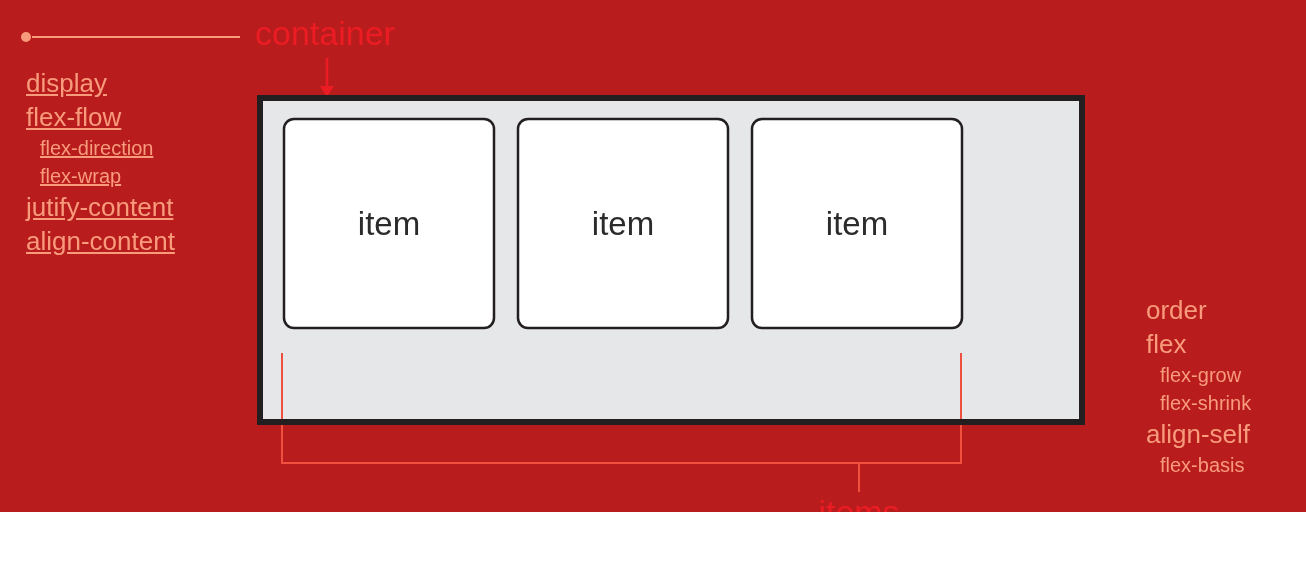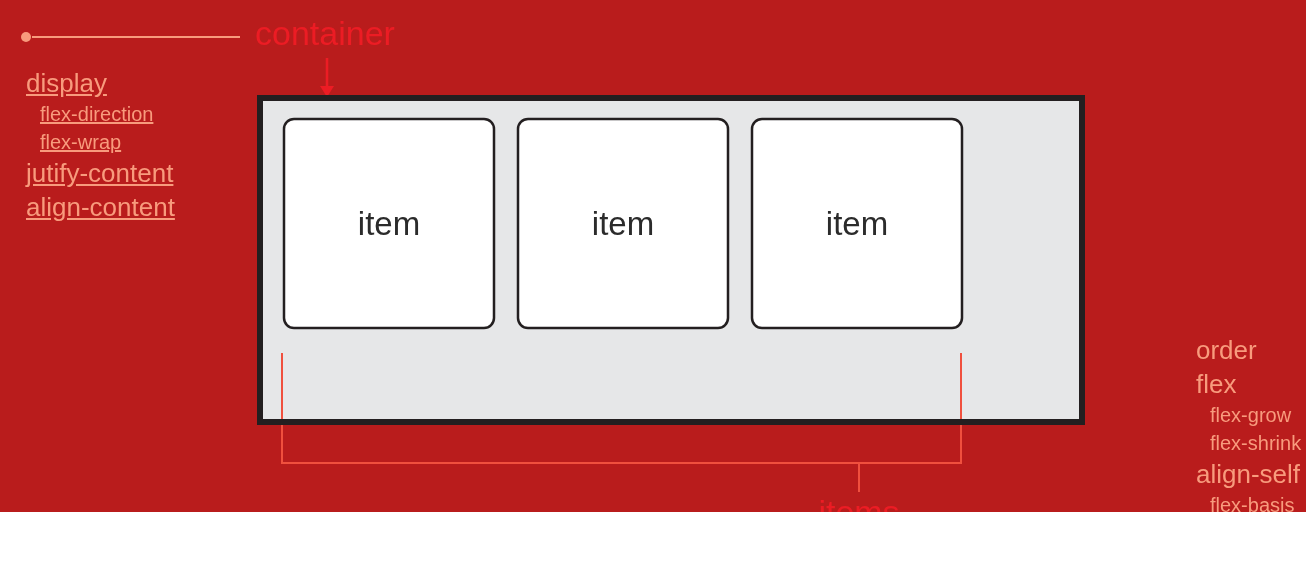--- a/index.html
+++ b/index.html
@@ -50,21 +50,21 @@
     fill: var(--item-text);
   }
 
   
   .prop-list {
     position: absolute;
     color: var(--salmon);
     white-space: nowrap;
   }
   .prop-list.left  { left: 26px;   top: 66px; text-decoration: underline;  }
-  .prop-list.right { left: 1196px; top: 293px; margin-top: 40px; }
+  .prop-list.right { left: 1146px; top: 293px; }
   .prop      { font-size: 26px; line-height: 34px; }
   .prop.sub  { font-size: 20px; line-height: 28px; padding-left: 14px; }
 </style>
 </head>
 <body>
 
 <div class="stage">
 
   <svg viewBox="0 0 1306 562">
 
@@ -93,20 +93,21 @@
       <text class="item-label" x="857" y="235" text-anchor="middle">item</text>
     </g>
 
     <text class="red-label" x="859" y="524" text-anchor="middle">items</text>
     <line class="ln-salmon" x1="917" y1="517" x2="1261" y2="517"></line>
     <circle class="dot-salmon" cx="1267" cy="517" r="4.5"></circle>
   </svg>
 
   <div class="prop-list left">
     <div class="prop">display</div>
+    <div class="prop">flex-flow</div>
     <div class="prop sub">flex-direction</div>
     <div class="prop sub">flex-wrap</div>
     <div class="prop">jutify-content</div>
     <div class="prop">align-content</div>
   </div>
 
   <div class="prop-list right">
     <div class="prop">order</div>
     <div class="prop">flex</div>
     <div class="prop sub">flex-grow</div>

